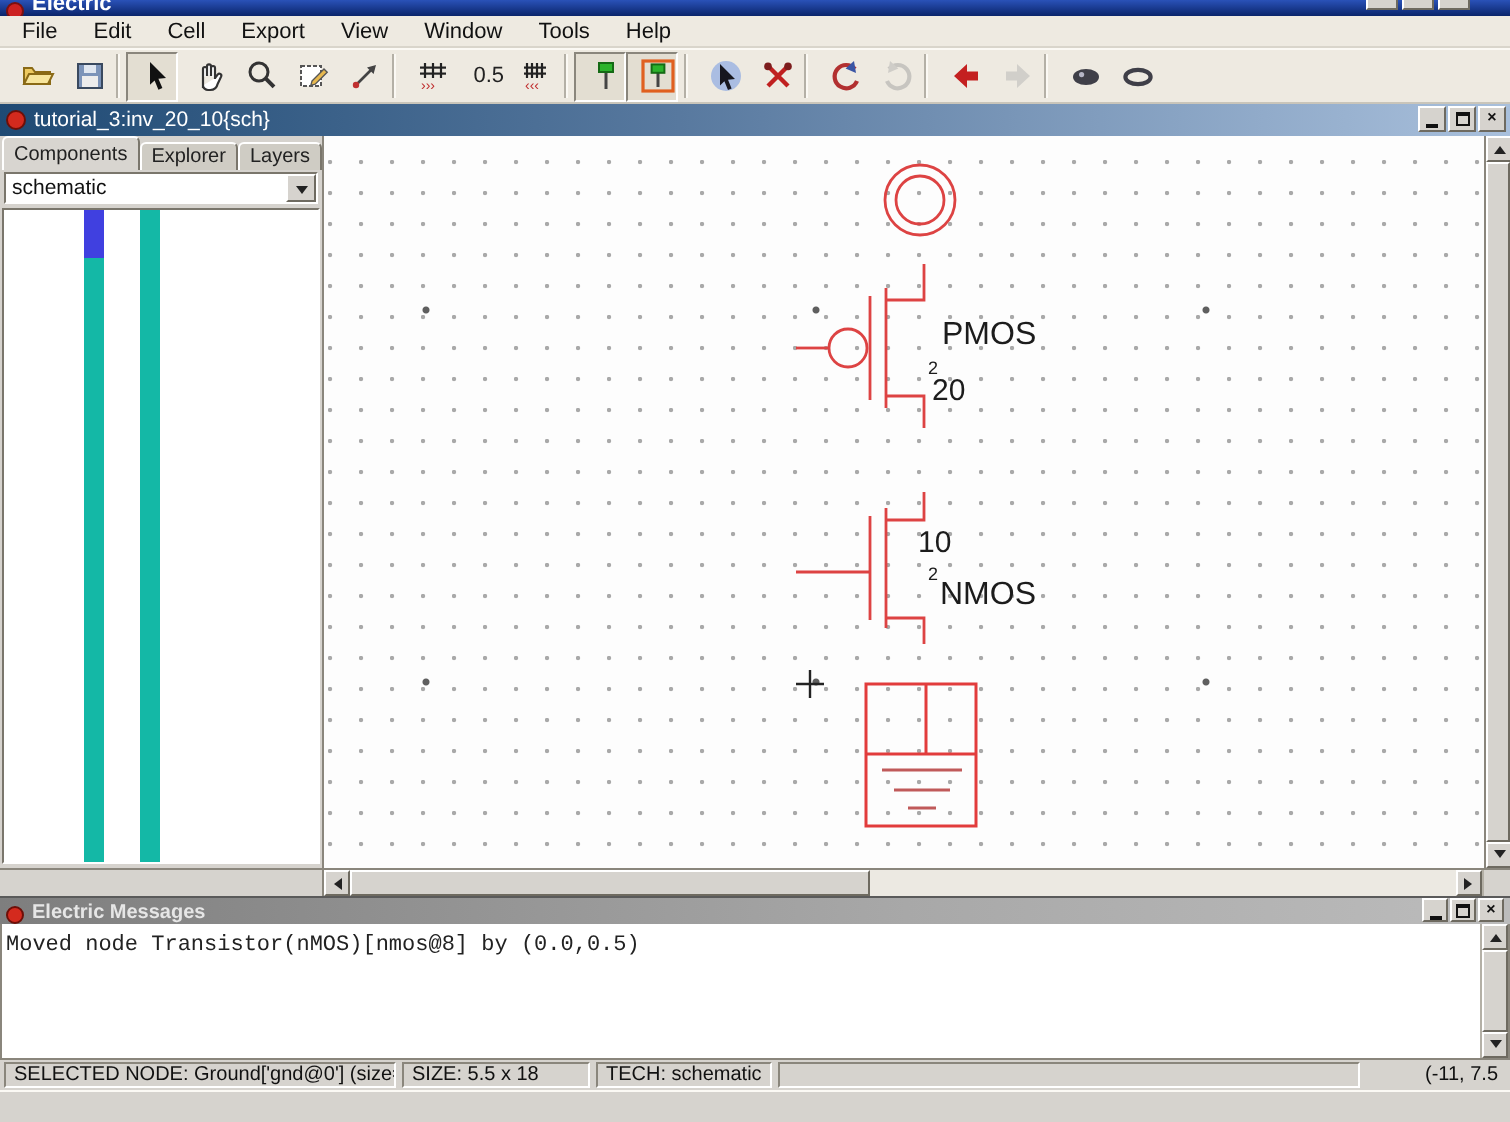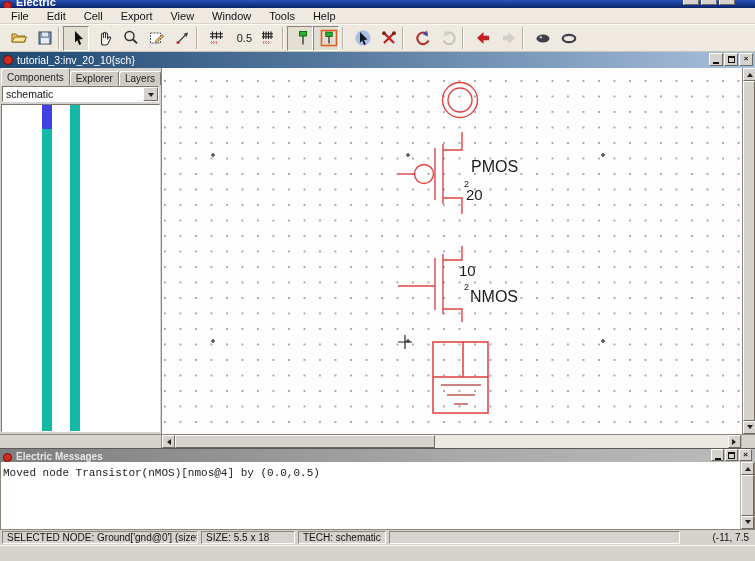--- a/index.html
+++ b/index.html
@@ -612,21 +612,21 @@
     <span class="wbtn">
         <span class="mini"></span>
       </span>
     <span class="wbtn">
         <span class="maxi"></span>
       </span>
     <span class="wbtn">×</span>
   </span>
 </div>
 <div class="msgbody">
-  <div class="msglines"><div>Moved node Transistor(nMOS)[nmos@4] by (0.0,0.5)</div></div>
+  <div class="msglines"><div>Moved node Transistor(nMOS)[nmos@8] by (0.0,0.5)</div></div>
   <div class="msgscroll">
     <span class="sbtn">
         <i class="arr up"></i>
       </span>
     <span class="vthumb"></span>
     <span class="sbtn">
         <i class="arr down"></i>
       </span>
   </div>
 </div>

